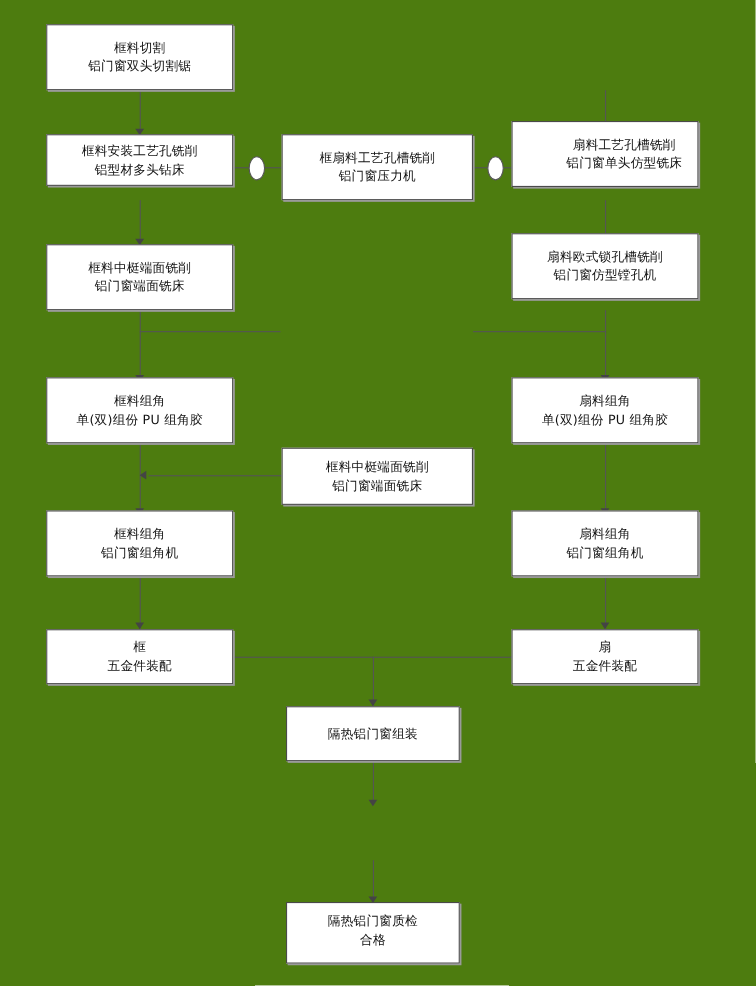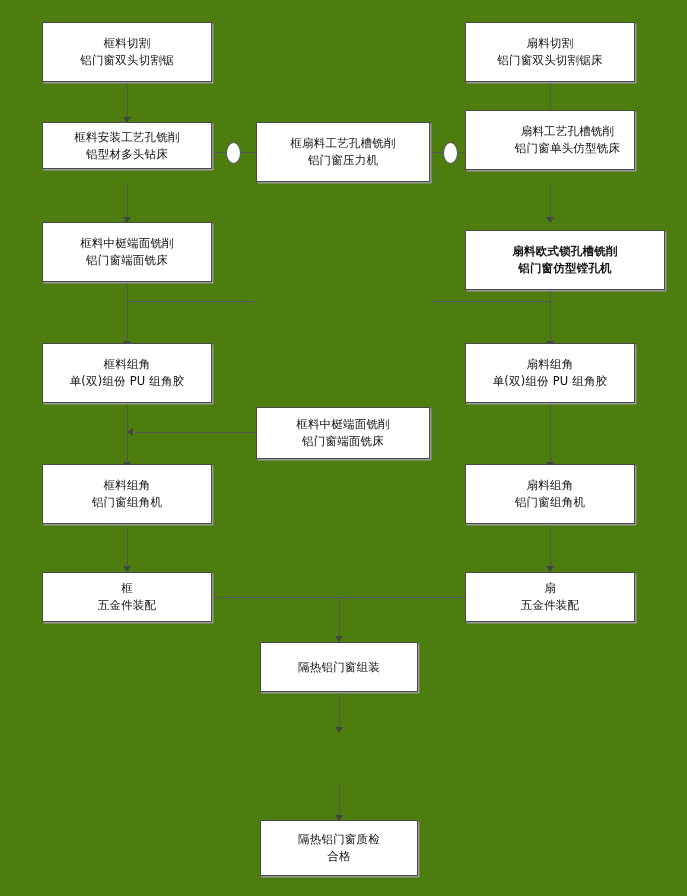--- a/index.html
+++ b/index.html
@@ -134,24 +134,20 @@
   <div class="arrow-down" style="left:335px; top:815px;"></div>
 
   <div class="connector" style="left:226px; top:142px;"></div>
   <div class="connector" style="left:443px; top:142px;"></div>
 
   <div class="node" style="left:42px; top:22px; width:170px; height:60px;">
     <span class="l1">框料切割</span>
     <span class="l2">铝门窗双头切割锯</span>
   </div>
 
-  <div class="node" style="left:465px; top:22px; width:170px; height:60px;">
-    <span class="l1">扇料切割</span>
-    <span class="l2">铝门窗双头切割锯床</span>
-  </div>
 
   <div class="node" style="left:42px; top:122px; width:170px; height:47px;">
     <span class="l1">框料安装工艺孔铣削</span>
     <span class="l2">铝型材多头钻床</span>
   </div>
 
   <div class="node" style="left:256px; top:122px; width:174px; height:60px;">
     <span class="l1">框扇料工艺孔槽铣削</span>
     <span class="l2">铝门窗压力机</span>
   </div>
@@ -159,21 +155,21 @@
   <div class="node" style="left:465px; top:110px; width:170px; height:60px;padding-left:39px;">
     <span class="l1">扇料工艺孔槽铣削</span>
     <span class="l2">铝门窗单头仿型铣床</span>
   </div>
 
   <div class="node" style="left:42px; top:222px; width:170px; height:60px;">
     <span class="l1">框料中梃端面铣削</span>
     <span class="l2">铝门窗端面铣床</span>
   </div>
 
-  <div class="node" style="left:465px; top:230px; width:200px; height:60px;font-weight:bold;">
+  <div class="node" style="left:465px; top:212px; width:170px; height:60px;">
     <span class="l1">扇料欧式锁孔槽铣削</span>
     <span class="l2">铝门窗仿型镗孔机</span>
   </div>
 
 
   <div class="node" style="left:42px; top:343px; width:170px; height:60px;">
     <span class="l1">框料组角</span>
     <span class="l2">单(双)组份 PU 组角胶</span>
   </div>
 
@@ -205,18 +201,18 @@
   <div class="node" style="left:465px; top:572px; width:170px; height:50px;">
     <span class="l1">扇</span>
     <span class="l2">五金件装配</span>
   </div>
 
   <div class="node" style="left:260px; top:642px; width:158px; height:50px;">
     <span class="l1">隔热铝门窗组装</span>
   </div>
 
 
-  <div class="node" style="left:260px; top:820px; width:158px; height:56px;">
+  <div class="node" style="left:260px; top:820px; width:158px; height:56px;font-family:Liberation Mono, monospace;">
     <span class="l1">隔热铝门窗质检</span>
     <span class="l2">合格</span>
   </div>
 
 </div>
 
 </body></html>

